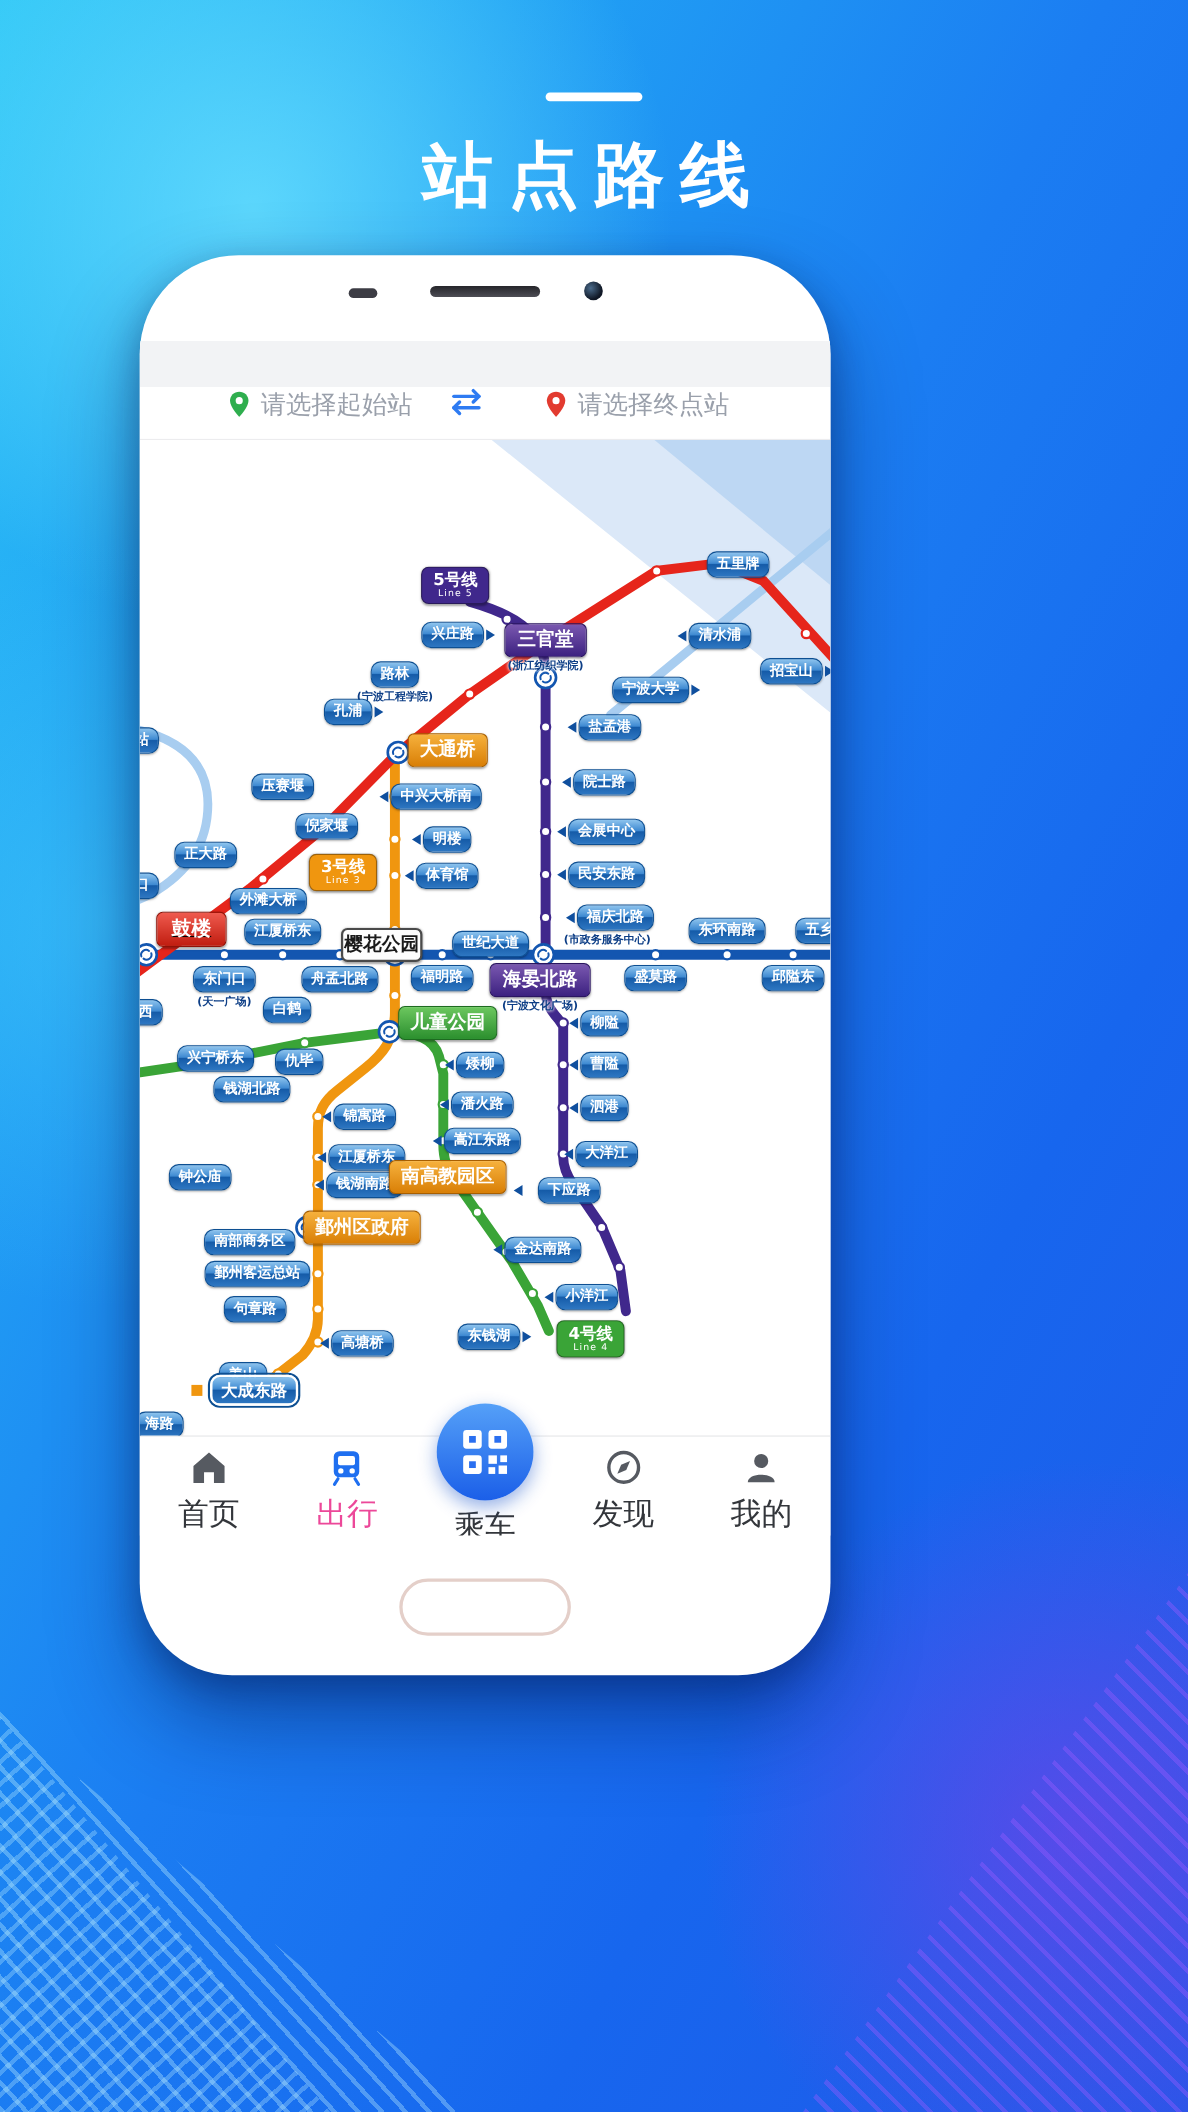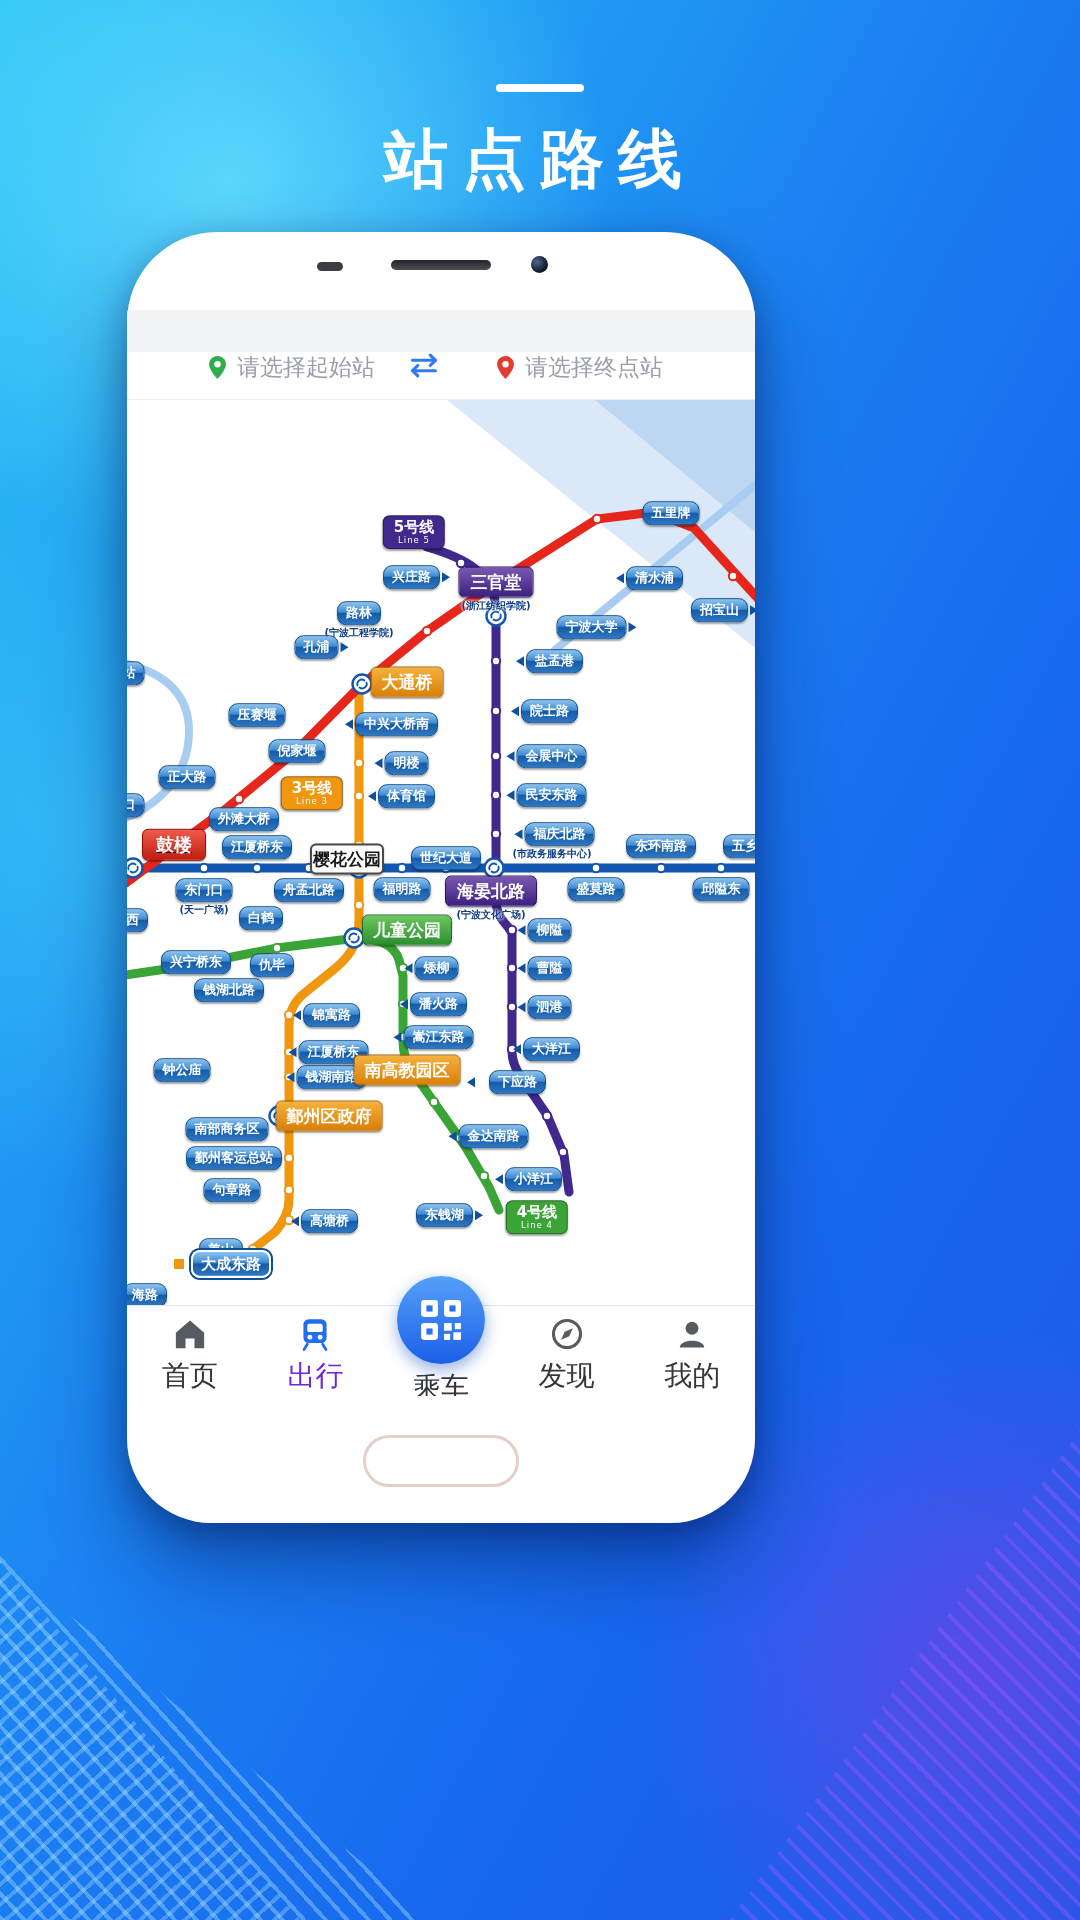--- a/index.html
+++ b/index.html
@@ -58,21 +58,21 @@
   .arr{width:0;height:0;border:5px solid transparent;}
   .arr.l{border-right:8px solid #0f4f9e;margin-right:2px;}
   .arr.r{border-left:8px solid #0f4f9e;margin-left:2px;}
 
   .tabbar{position:absolute;left:0;top:995px;width:100%;height:91px;background:#fff;border-top:1px solid #e5e6e8;display:flex;}
   .tab{flex:1;display:flex;flex-direction:column;align-items:center;justify-content:flex-start;padding-top:10px;gap:5px;cursor:pointer;color:#565a61;}
   .tab .ticon{width:36px;height:36px;display:inline-flex;}
   .tab .ticon svg{width:100%;height:100%;}
   .tab .tlabel{font-size:28px;color:#33363b;}
   .tab.active{color:#1f6ff0;}
-  .tab.active .tlabel{color:#6d28d9;}
+  .tab.active .tlabel{color:#ec4899;}
   .tab.center{position:relative;}
   .cbtn{position:absolute;top:-30px;left:50%;transform:translateX(-50%);width:88px;height:88px;border-radius:50%;
     background:linear-gradient(180deg,#55a0f8,#1b5fe8);display:flex;align-items:center;justify-content:center;
     box-shadow:0 6px 16px rgba(20,80,200,.45);color:#fff;}
   .cbtn svg{width:46px;height:46px;}
   .tab.center .tlabel{margin-top:53px;}
 
   .home-btn{position:absolute;left:236px;top:1203px;width:156px;height:52px;border-radius:26px;background:#fff;
     border:3px solid #e4cfc9;box-sizing:border-box;}
 </style>

